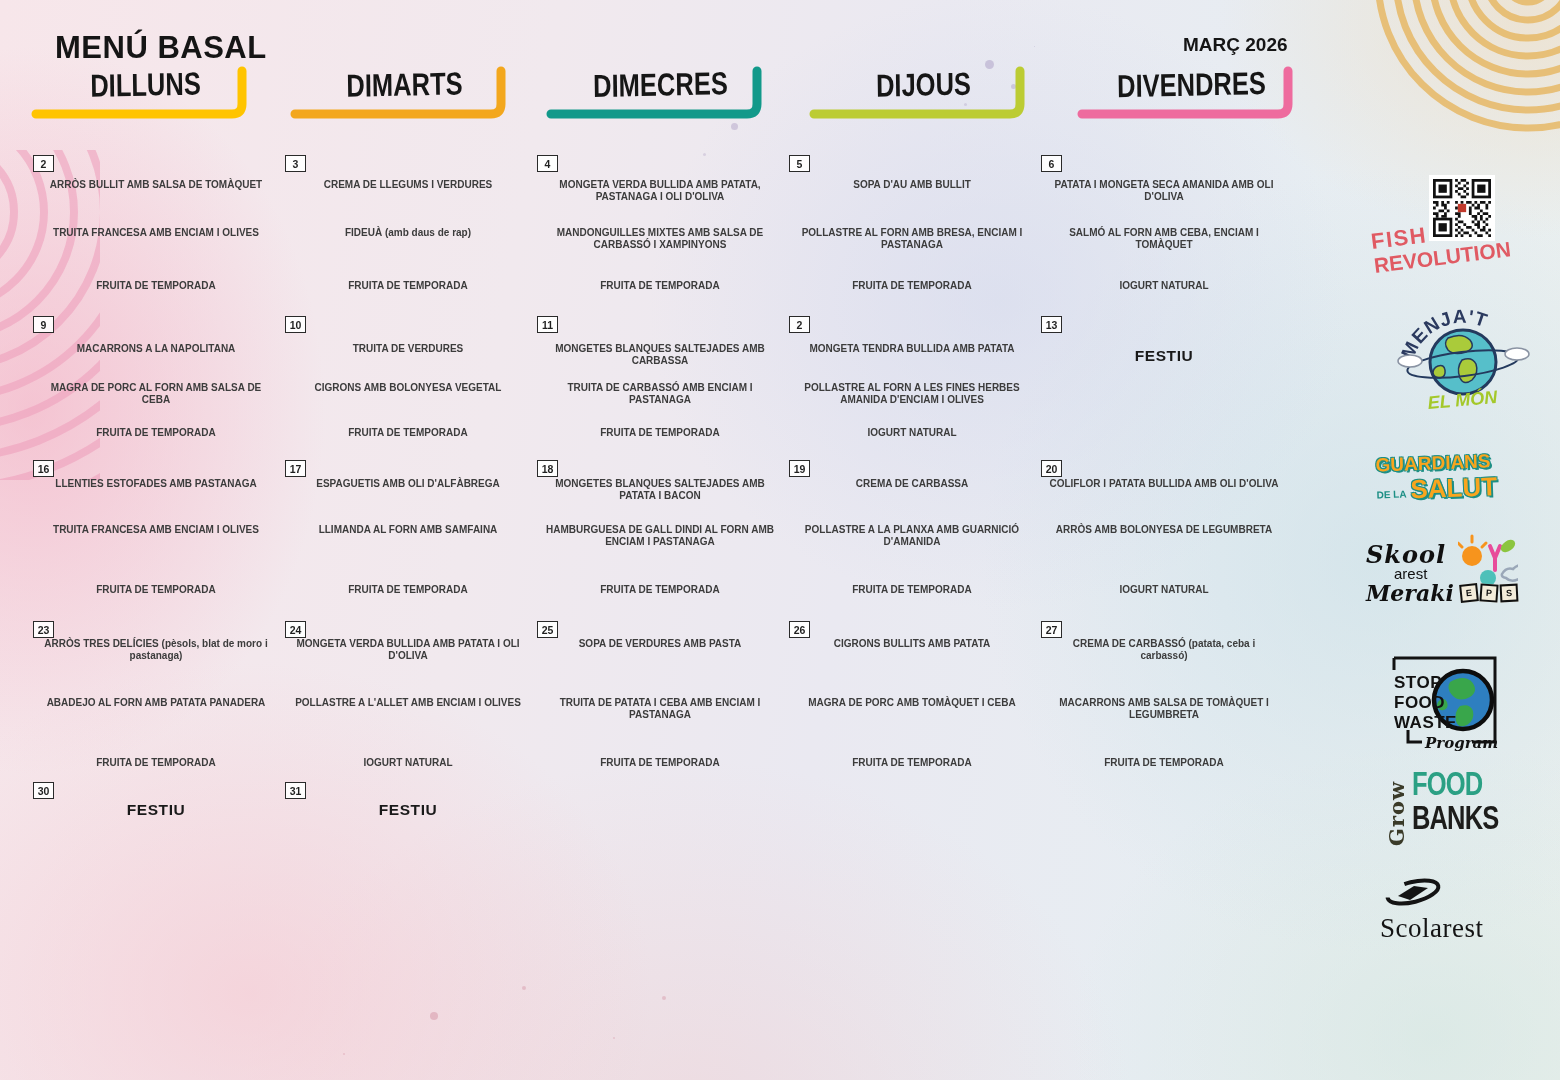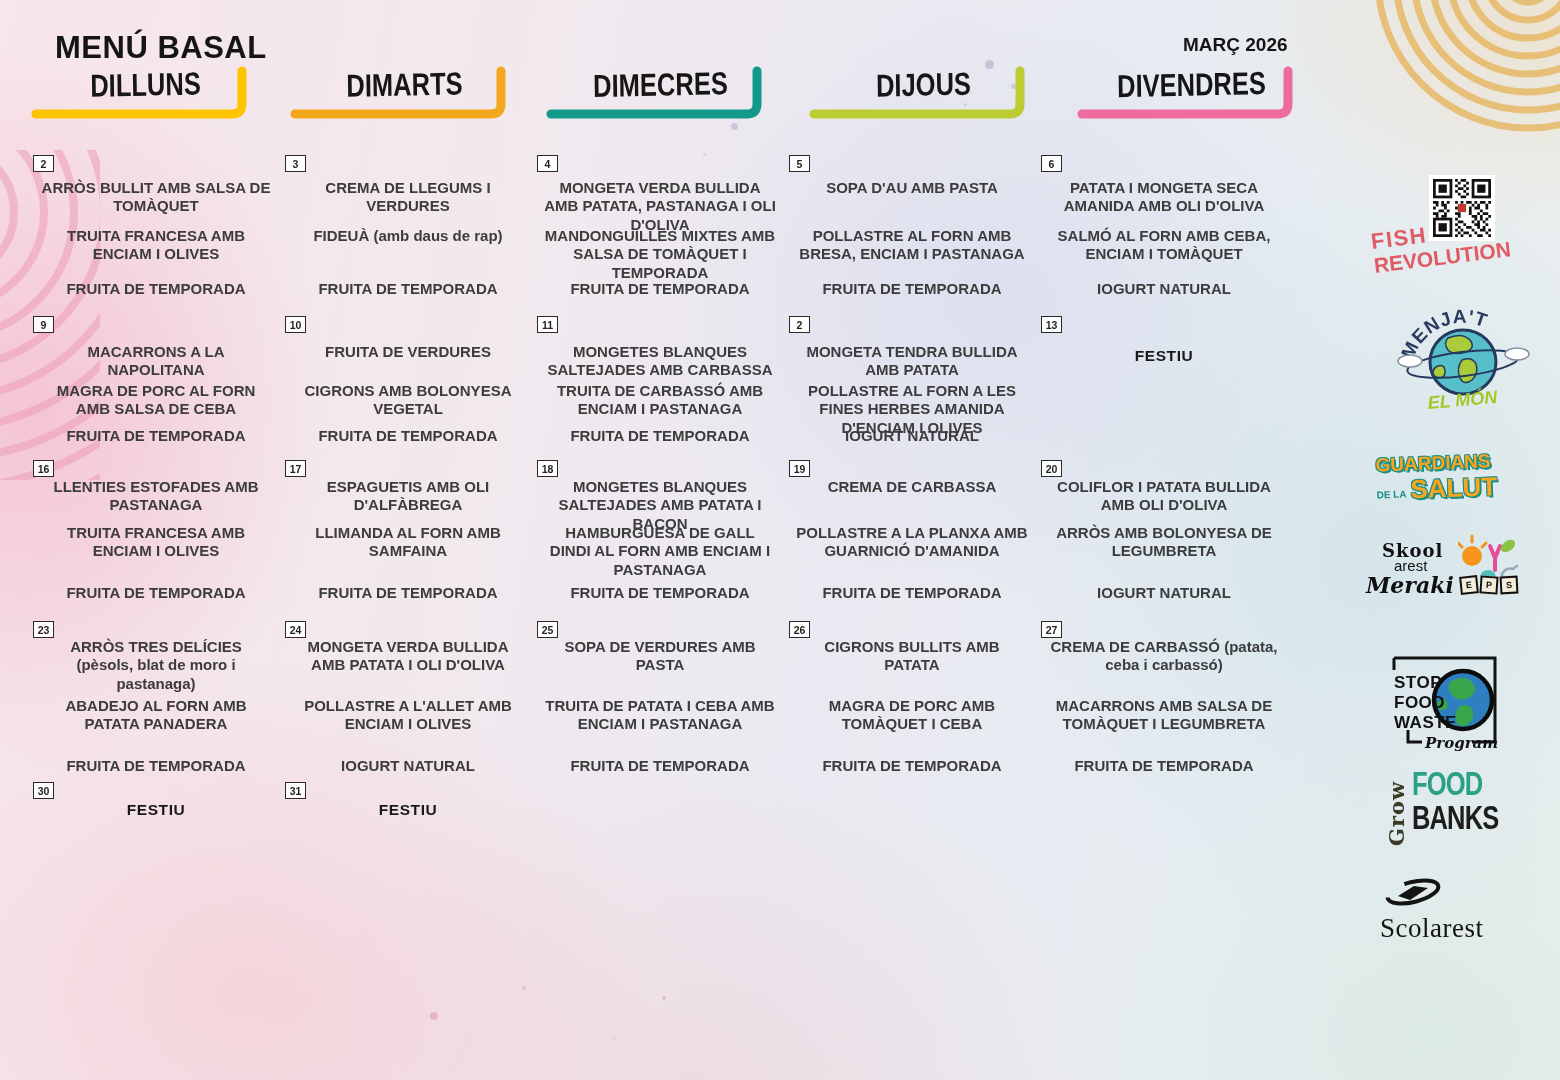--- a/index.html
+++ b/index.html
@@ -20,41 +20,41 @@
   .month{position:absolute;left:1183px;top:34px;font-size:19px;font-weight:800;color:#151515;}
   
   .tab{position:absolute;top:64px;width:235px;height:58px;}
   .tab-label{position:absolute;left:0;top:4px;width:100%;text-align:center;font-weight:800;font-size:30px;color:#161616;transform:scale(.85,1.06) rotate(-1deg);letter-spacing:0;}
   .tab svg{position:absolute;left:0;top:0;}
   
   .week{position:absolute;left:30px;display:grid;grid-template-columns:repeat(5,252px);}
   .w1{top:155px;height:160px}.w2{top:316px;height:146px}.w3{top:460px;height:160px}.w4{top:621px;height:164px}.w5{top:782px;height:60px}
   .cell{position:relative;height:100%;}
   .daynum{position:absolute;left:3px;top:0;min-width:21px;height:17px;box-sizing:border-box;padding:1px 3px 0;border:1.6px solid #2a2a2a;background:rgba(255,255,255,.92);font-size:10.5px;font-weight:700;line-height:14px;text-align:center;color:#1f1f1f;}
-  .dish{position:absolute;left:10px;width:232px;text-align:center;font-weight:700;font-size:15px;line-height:1.22;color:#3c3c3c;}
+  .dish{position:absolute;left:10px;width:232px;text-align:center;font-weight:700;font-size:10px;line-height:1.22;color:#3c3c3c;}
   .w1 .d1{top:24px}.w1 .d2{top:72px}.w1 .d3{top:125px}
   .w2 .d1{top:27px}.w2 .d2{top:66px}.w2 .d3{top:111px}
   .w3 .d1{top:18px}.w3 .d2{top:64px}.w3 .d3{top:124px}
   .w4 .d1{top:17px}.w4 .d2{top:76px}.w4 .d3{top:136px}
   .festiu{position:absolute;left:10px;width:232px;text-align:center;font-weight:800;font-size:15.5px;letter-spacing:.6px;color:#191919;}
   .w2 .festiu{top:31px}
   .w5 .festiu{top:19px}
   
   .qr-wrap{position:absolute;left:1429px;top:175px;width:66px;height:66px;background:#fff;padding:4px;box-sizing:border-box;}
   .fishrev{position:absolute;left:1372px;top:221px;width:165px;transform:rotate(-7deg);color:#e05a63;font-weight:800;line-height:1;}
   .fr1{font-size:22px;letter-spacing:1.5px;}
   .fr2{font-size:21px;margin-top:2px;letter-spacing:0;}
   .menjat{position:absolute;left:1396px;top:298px;}
   .guardians{position:absolute;left:1376px;top:453px;width:140px;transform:rotate(-2deg);font-weight:800;line-height:1;}
   .g1{font-size:19px;color:#f9a51e;text-shadow:-1px -1px 0 #1d8f85,1px -1px 0 #1d8f85,-1px 1px 0 #1d8f85,2px 2px 0 #1d8f85;letter-spacing:0;}
   .g2{margin-top:3px;display:flex;align-items:flex-end;gap:4px;}
   .g2a{font-size:10px;color:#1d8f85;font-weight:800;line-height:1;padding-bottom:3px;}
   .g2b{font-size:26px;color:#f9a51e;text-shadow:-1px -1px 0 #1d8f85,1px -1px 0 #1d8f85,-1px 1px 0 #1d8f85,2px 2px 0 #1d8f85;}
   .skool{position:absolute;left:1366px;top:540px;width:152px;}
-  .sk-line1{font-family:"DejaVu Serif",serif;font-weight:800;font-size:18px;color:#101010;letter-spacing:1px;margin-left:16px;}
+  .sk-line1{font-family:"DejaVu Serif",serif;font-style:italic;font-weight:800;font-size:24px;color:#101010;letter-spacing:1px;}
   .sk-line2{font-size:15px;color:#101010;margin:-4px 0 0 28px;}
   .sk-line3{font-family:"DejaVu Serif",serif;font-style:italic;font-weight:800;font-size:22px;color:#101010;margin-top:-2px;display:flex;align-items:center;gap:3px;}
   .sk-doodle{position:absolute;right:0;top:-6px;}
   .eps{display:inline-flex;gap:2px;margin-left:3px;}
   .eps i{font-style:normal;font-family:"Liberation Sans",sans-serif;width:14px;height:14px;background:#f3ecda;border:2px solid #111;font-size:9px;font-weight:800;display:flex;align-items:center;justify-content:center;}
   .eps i:nth-child(1){transform:rotate(-6deg)}.eps i:nth-child(2){transform:rotate(4deg)}.eps i:nth-child(3){transform:rotate(-3deg)}
   .sfw{position:absolute;left:1368px;top:648px;}
   .gfb{position:absolute;left:1386px;top:765px;width:115px;height:95px;}
   .grow{position:absolute;left:-2px;top:2px;height:92px;writing-mode:vertical-rl;transform:rotate(180deg);font-family:"DejaVu Serif",serif;font-weight:700;font-size:21px;color:#3a3a28;text-align:center;letter-spacing:1px;}
   .food,.banks{position:absolute;left:26px;font-weight:800;font-size:29px;letter-spacing:-1px;transform:scale(.88,1.15);transform-origin:left top;}
@@ -147,47 +147,47 @@
     </div>
     <div class="cell">
       <span class="daynum">3</span>
       <div class="dish d1">CREMA DE LLEGUMS I VERDURES</div>
       <div class="dish d2">FIDEUÀ (amb daus de rap)</div>
       <div class="dish d3">FRUITA DE TEMPORADA</div>
     </div>
     <div class="cell">
       <span class="daynum">4</span>
       <div class="dish d1">MONGETA VERDA BULLIDA AMB PATATA, PASTANAGA I OLI D'OLIVA</div>
-      <div class="dish d2">MANDONGUILLES MIXTES AMB SALSA DE TOMÀQUET I TEMPORADA</div>
+      <div class="dish d2">MANDONGUILLES MIXTES AMB SALSA DE CARBASSÓ I XAMPINYONS</div>
       <div class="dish d3">FRUITA DE TEMPORADA</div>
     </div>
     <div class="cell">
       <span class="daynum">5</span>
-      <div class="dish d1">SOPA D'AU AMB PASTA</div>
+      <div class="dish d1">SOPA D'AU AMB BULLIT</div>
       <div class="dish d2">POLLASTRE AL FORN AMB BRESA, ENCIAM I PASTANAGA</div>
       <div class="dish d3">FRUITA DE TEMPORADA</div>
     </div>
     <div class="cell">
       <span class="daynum">6</span>
       <div class="dish d1">PATATA I MONGETA SECA AMANIDA AMB OLI D'OLIVA</div>
       <div class="dish d2">SALMÓ AL FORN AMB CEBA, ENCIAM I TOMÀQUET</div>
       <div class="dish d3">IOGURT NATURAL</div>
     </div>
   </div>
 
   <div class="week w2">
     <div class="cell">
       <span class="daynum">9</span>
       <div class="dish d1">MACARRONS A LA NAPOLITANA</div>
       <div class="dish d2">MAGRA DE PORC AL FORN AMB SALSA DE CEBA</div>
       <div class="dish d3">FRUITA DE TEMPORADA</div>
     </div>
     <div class="cell">
       <span class="daynum">10</span>
-      <div class="dish d1">FRUITA DE VERDURES</div>
+      <div class="dish d1">TRUITA DE VERDURES</div>
       <div class="dish d2">CIGRONS AMB BOLONYESA VEGETAL</div>
       <div class="dish d3">FRUITA DE TEMPORADA</div>
     </div>
     <div class="cell">
       <span class="daynum">11</span>
       <div class="dish d1">MONGETES BLANQUES SALTEJADES AMB CARBASSA</div>
       <div class="dish d2">TRUITA DE CARBASSÓ AMB ENCIAM I PASTANAGA</div>
       <div class="dish d3">FRUITA DE TEMPORADA</div>
     </div>
     <div class="cell">

